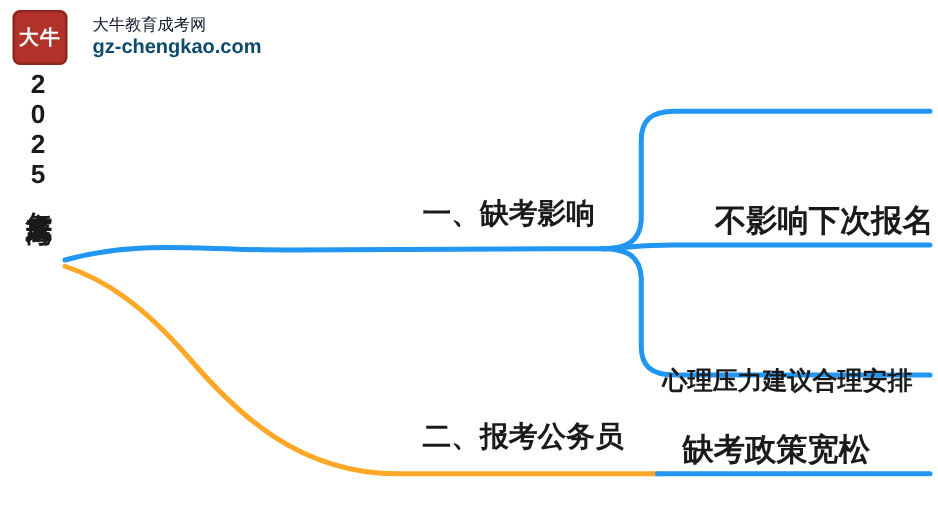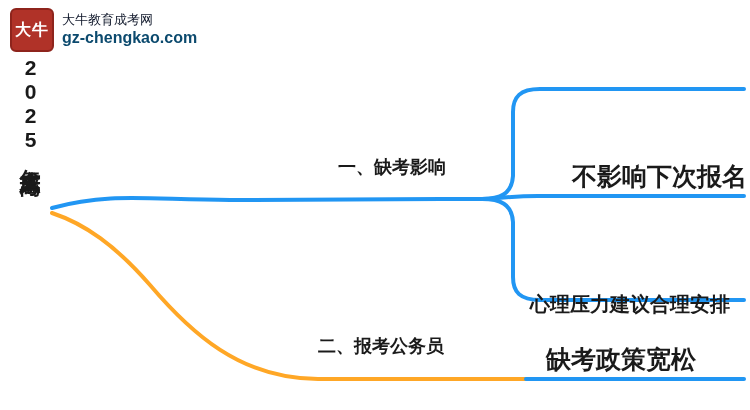--- a/index.html
+++ b/index.html
@@ -11,21 +11,21 @@
     background: #ffffff;
     overflow: hidden;
   }
   
   .logo {
     position: absolute;
     left: 10px;
     top: 8px;
     display: flex;
     align-items: center;
-    gap: 8px;
+    gap: 20px;
   }
   .logo-icon {
     width: 44px;
     height: 44px;
     background: #b03228;
     border: 2px solid #8e241c;
     border-radius: 6px;
     display: flex;
     align-items: center;
     justify-content: center;
@@ -49,26 +49,26 @@
     white-space: nowrap;
   }
   .root-label {
     left: 16px;
     top: 56px;
     writing-mode: vertical-rl;
     text-orientation: upright;
     font-size: 21px;
     letter-spacing: 1px;
   }
-  .branch-label { font-size: 18px; }
+  .branch-label { font-size: 23px; }
   .child-label  { font-size: 25px; }
   .child-label.small { font-size: 20px; margin-top: 23px; }
 
   .branch-1-label { left: 338px; top: 155px; }
-  .branch-2-label { left: 318px; top: 334px; }
+  .branch-2-label { left: 338px; top: 334px; }
   .child-1a { left: 546px; top: 53px;  }
   .child-1b { left: 572px; top: 160px; }
   .child-1c { left: 530px; top: 268px; }
   .child-2a { left: 546px; top: 343px; }
 </style>
 </head>
 <body>
 
 <div class="canvas">
 

